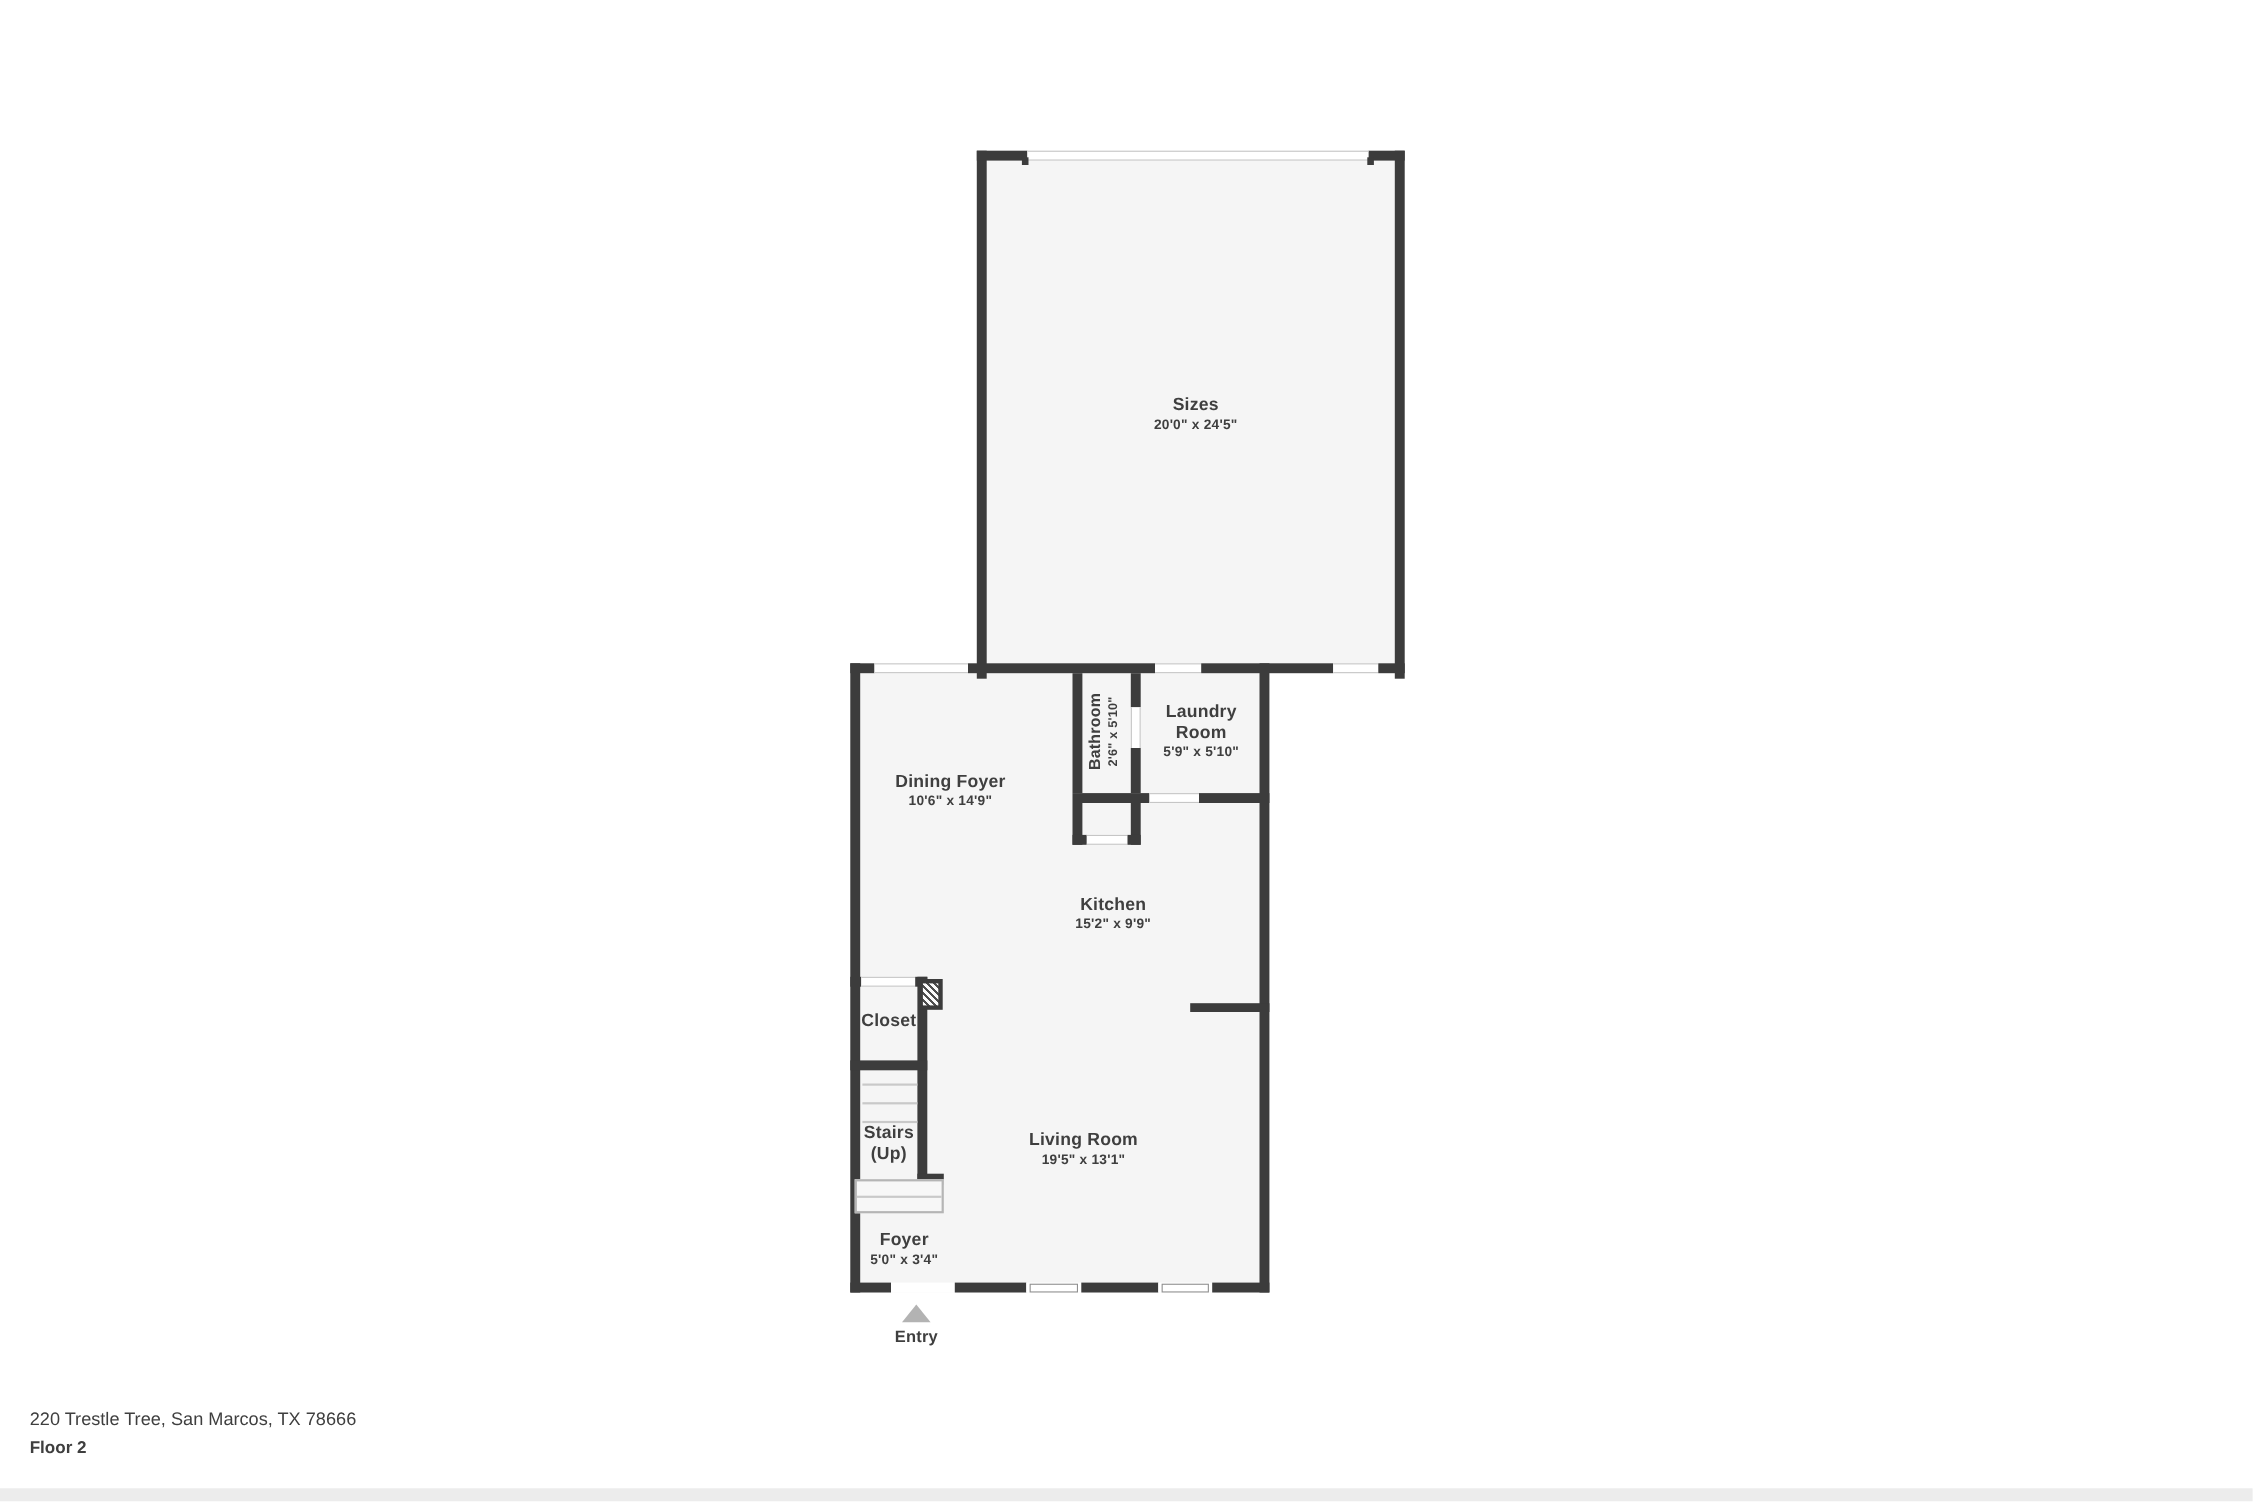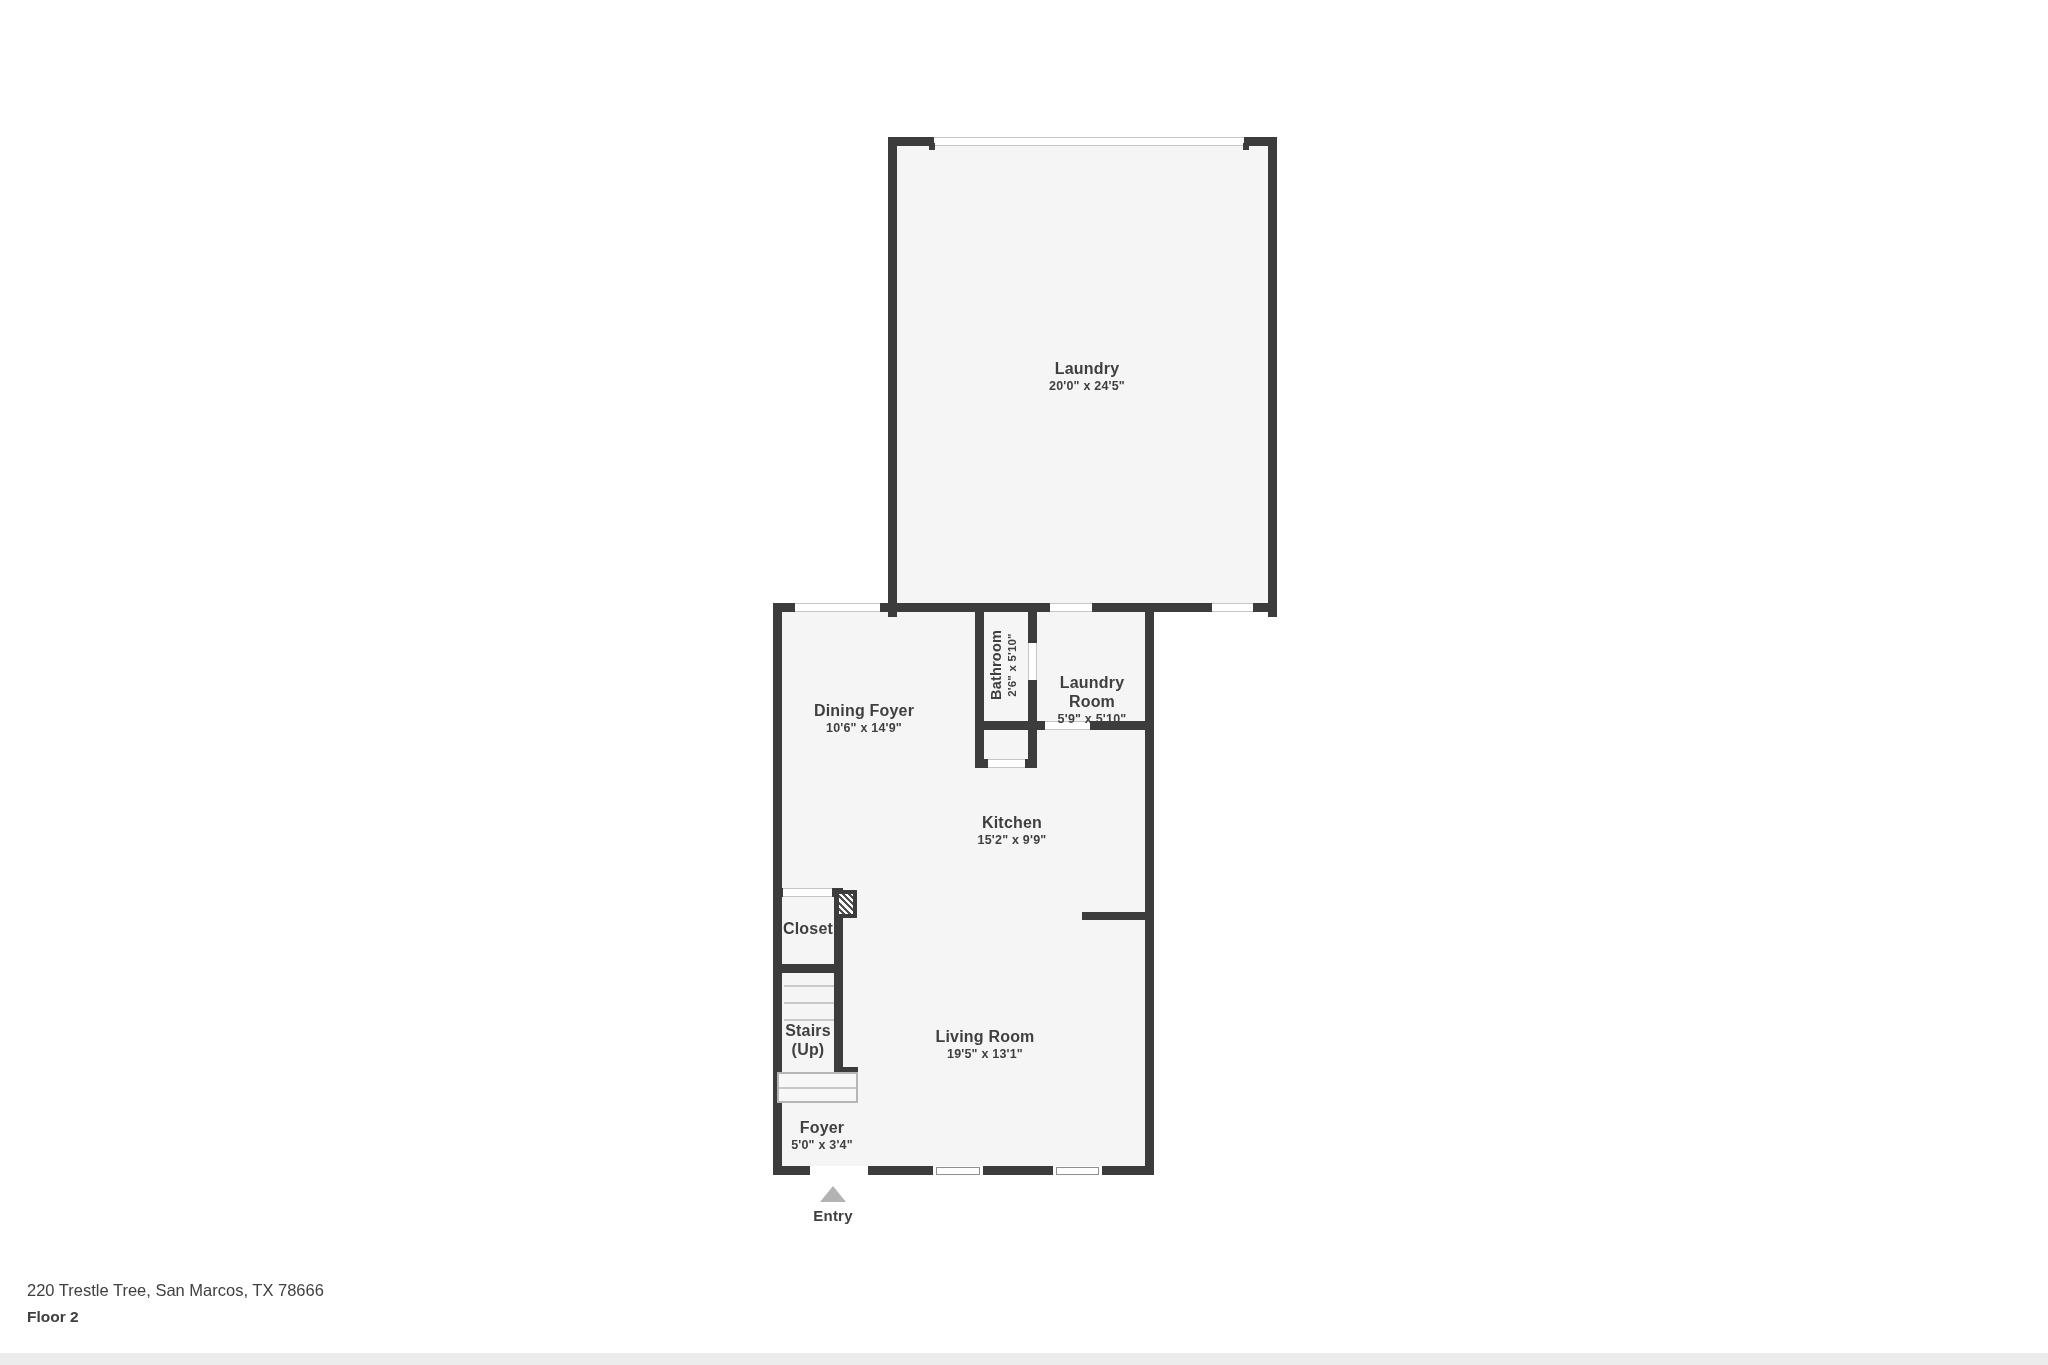--- a/index.html
+++ b/index.html
@@ -106,25 +106,25 @@
 
   <div class="tread" style="left:784px;top:985px;width:50px;"></div>
   <div class="tread" style="left:784px;top:1002px;width:50px;"></div>
   <div class="tread" style="left:784px;top:1019px;width:50px;"></div>
   <div class="wall" style="left:834px;top:1067px;width:24px;height:10px;"></div>
   <div class="landing" style="left:777px;top:1072px;width:81px;height:31px;">
     <div class="landing-divider"></div>
   </div>
 
   <div class="room-label" style="left:1087px;top:377px;">
-    <div class="room-name">Laundry</div>
+    <div class="room-name">Sizes</div>
     <div class="room-dims">20'0" x 24'5"</div>
   </div>
 
-  <div class="room-label" style="left:1092px;top:700px;">
+  <div class="room-label" style="left:1092px;top:665px;">
     <div class="room-name laundry-name">Laundry Room</div>
     <div class="room-dims">5'9" x 5'10"</div>
   </div>
 
   <div class="room-label vertical small" style="left:1004px;top:665px;">
     <div class="room-name">Bathroom</div>
     <div class="room-dims">2'6" x 5'10"</div>
   </div>
 
   <div class="room-label" style="left:864px;top:719px;">

